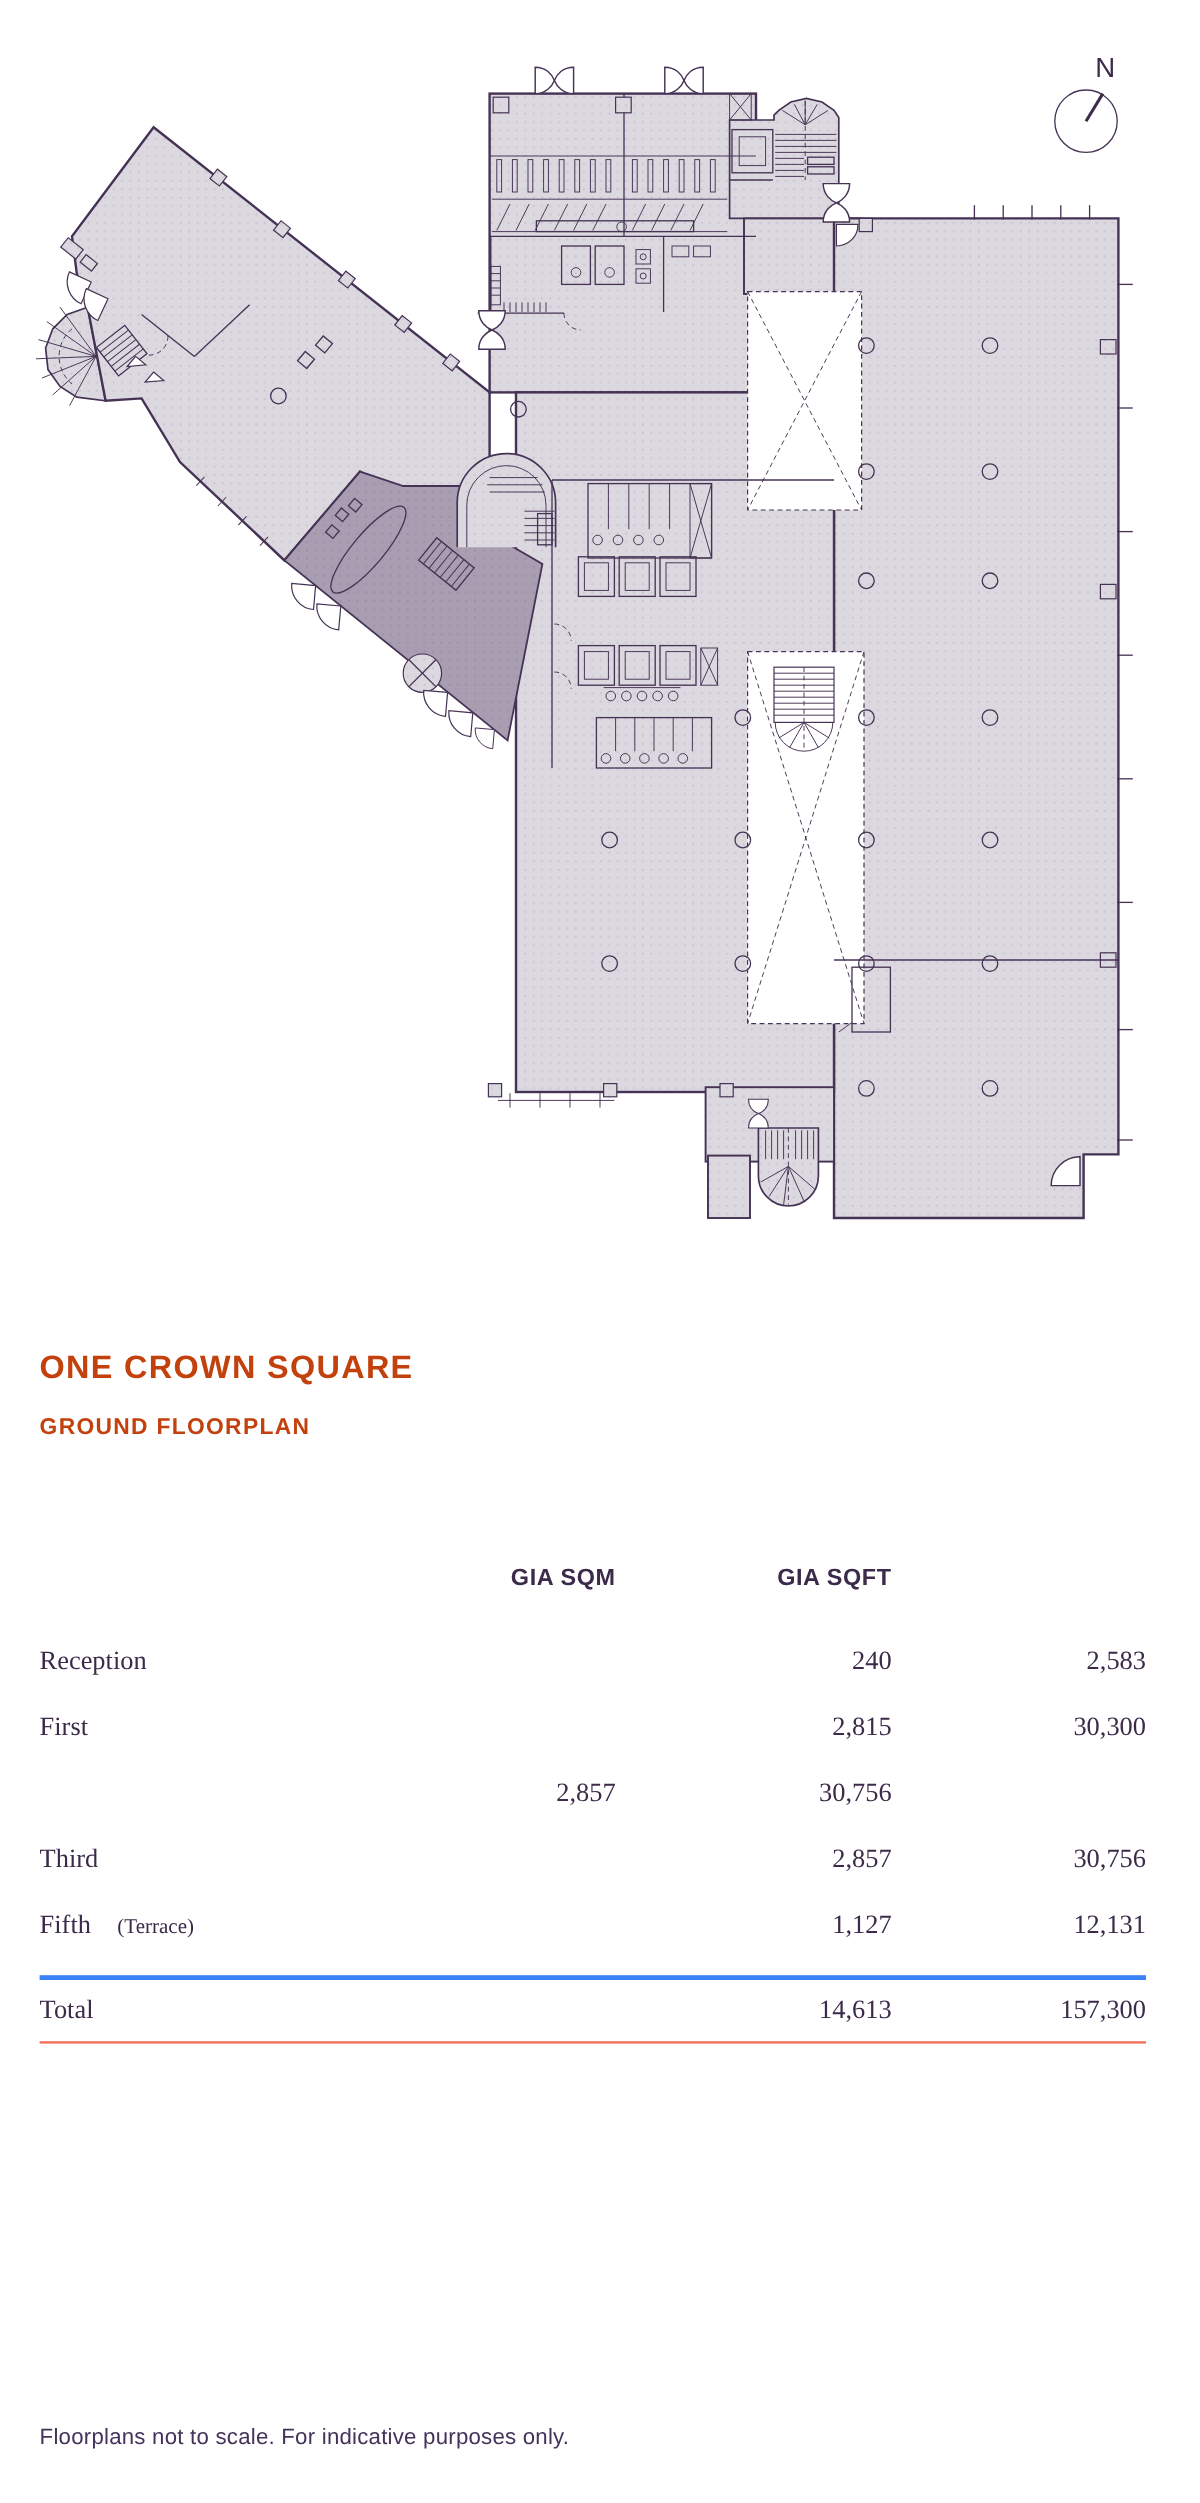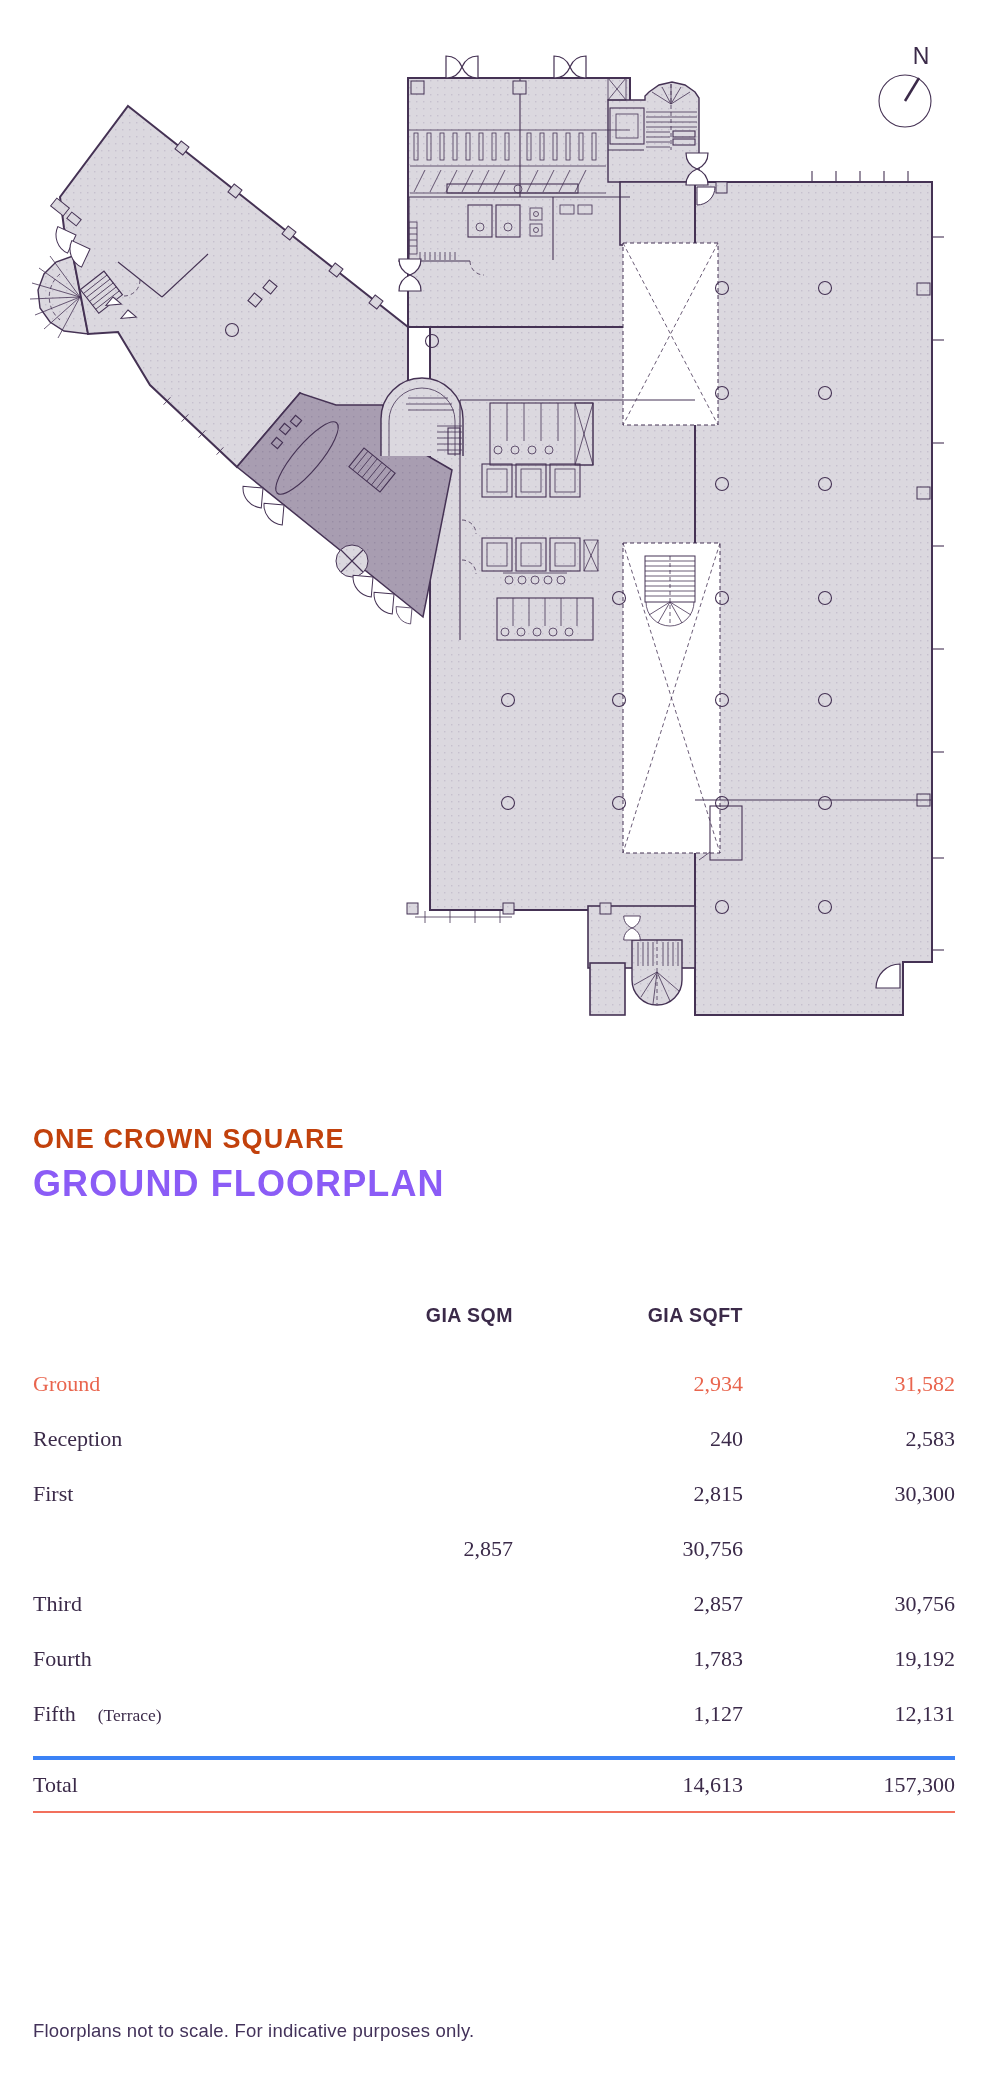--- a/index.html
+++ b/index.html
@@ -16,21 +16,21 @@
   .fn{stroke:#453254;fill:none;stroke-width:0.8;}
   .voidx{fill:#ffffff;stroke:#453254;stroke-width:1;stroke-dasharray:4 3;}
   .dash{stroke-dasharray:4 3;}
   .wht{fill:#ffffff;stroke:#453254;stroke-width:1;}
   .tick{fill:url(#dotp);stroke:#453254;stroke-width:1;}
   .compass-txt{font-family:"Liberation Sans",sans-serif;font-size:23px;fill:#3B2A49;}
 
   
   .titles{position:absolute;left:33px;top:1124px;}
   .title-main{font-size:27px;font-weight:600;letter-spacing:1.1px;color:#c2410c;}
-  .title-sub{font-size:36px;font-weight:600;letter-spacing:1.1px;color:#8b5cf6;margin-top:8px;}
+  .title-sub{font-size:19px;font-weight:600;letter-spacing:1.1px;color:#c2410c;margin-top:24px;}
 
   
   .area-table{position:absolute;left:33px;top:1304px;width:922px;}
   .thead{display:grid;grid-template-columns:1fr 230px 212px;font-size:19.5px;
          font-weight:600;letter-spacing:0.5px;color:#3B2A49;}
   .tbody{margin-top:44px;font-family:"Liberation Serif","DejaVu Serif",serif;font-size:22px;}
   .trow{display:grid;grid-template-columns:1fr 230px 212px;height:55px;align-items:start;}
   .num{text-align:right;}
   .trow.highlight{color:#E9654E;}
   .note{font-size:17.5px;margin-left:22px;}
@@ -433,50 +433,40 @@
     <div class="title-main">ONE CROWN SQUARE</div>
     <div class="title-sub">GROUND FLOORPLAN</div>
   </div>
 
   <div class="area-table">
     <div class="thead">
       <div class="num">GIA SQM</div>
       <div class="num">GIA SQFT</div>
     </div>
     <div class="tbody">
-      <div class="trow highlight">
-        <div><span>Ground</span></div>
-        <div class="num">2,934</div>
-        <div class="num">31,582</div>
-      </div>
       <div class="trow">
         <div><span>Reception</span></div>
         <div class="num">240</div>
         <div class="num">2,583</div>
       </div>
       <div class="trow">
         <div><span>First</span></div>
         <div class="num">2,815</div>
         <div class="num">30,300</div>
       </div>
       <div class="trow">
         <div class="num">2,857</div>
         <div class="num">30,756</div>
       </div>
       <div class="trow">
         <div><span>Third</span></div>
         <div class="num">2,857</div>
         <div class="num">30,756</div>
       </div>
       <div class="trow">
-        <div><span>Fourth</span></div>
-        <div class="num">1,783</div>
-        <div class="num">19,192</div>
-      </div>
-      <div class="trow">
         <div><span>Fifth</span><span class="note">(Terrace)</span></div>
         <div class="num">1,127</div>
         <div class="num">12,131</div>
       </div>
       <div class="total-row">
         <div>Total</div>
         <div class="num">14,613</div>
         <div class="num">157,300</div>
       </div>
     </div>

